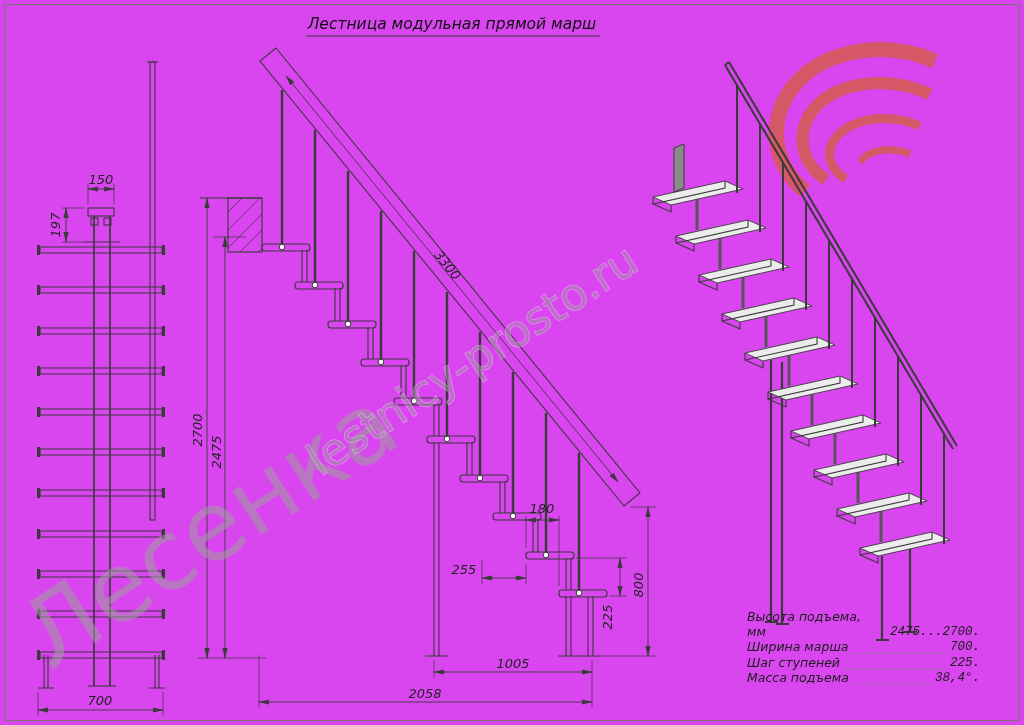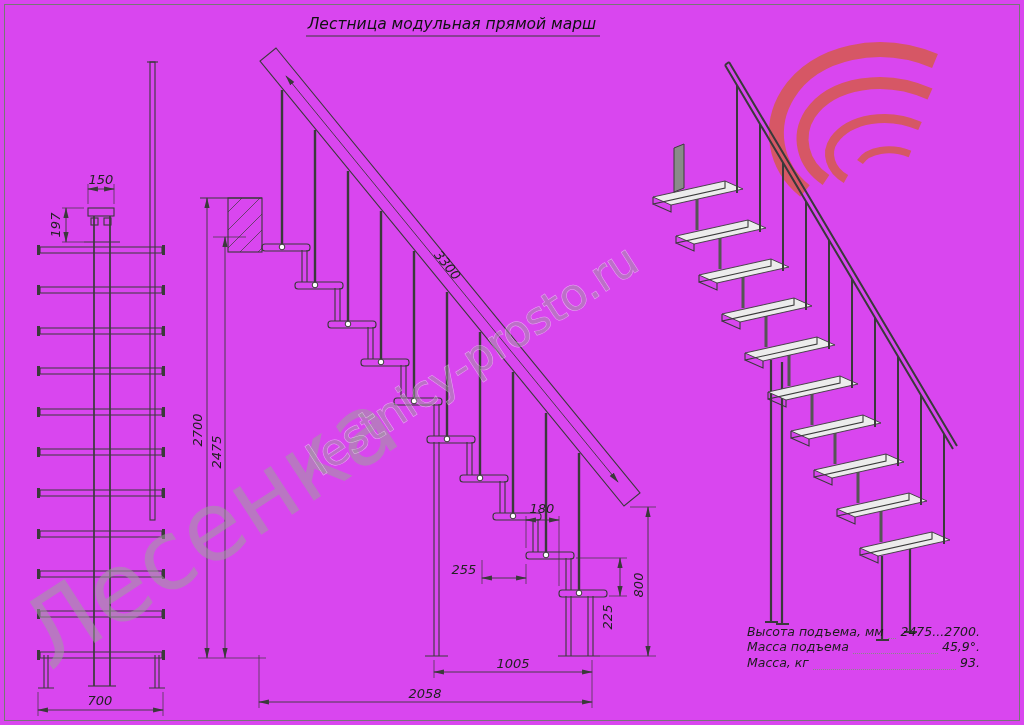--- a/index.html
+++ b/index.html
@@ -15,21 +15,21 @@
           fill:#222;text-anchor:middle;}
   .titletxt{font-family:"DejaVu Sans",sans-serif;font-style:italic;font-size:15.5px;
           fill:#111;text-anchor:middle;}
   .wm1{font-family:"DejaVu Sans",sans-serif;font-size:96px;fill:#9f9f9f;opacity:.55;}
   .wm2{font-family:"DejaVu Sans",sans-serif;font-size:44px;fill:#9f9f9f;opacity:.5;
        stroke:#fff;stroke-width:1;paint-order:stroke;}
   .specs{position:absolute;left:747px;top:623px;width:233px;color:#1c1c1c;}
   .spec-row{display:flex;align-items:flex-end;height:15.6px;
             font-family:"DejaVu Sans",sans-serif;font-style:italic;font-size:12.5px;}
   .spec-row .lead{flex:1;border-bottom:1px dotted #888;margin:0 4px;height:10px;}
-  .spec-val{white-space:nowrap;}
+  .spec-val{white-space:nowrap;font-family:Liberation Mono, monospace;}
 </style>
 </head>
 <body>
 
 <div class="stage">
 <svg class="draw" width="1024" height="725" viewBox="0 0 1024 725">
   <defs>
     <marker id="arr" viewBox="0 0 10 6" refX="9.2" refY="3" markerWidth="12" markerHeight="7.2" orient="auto-start-reverse">
       <path d="M0,0.6L10,3L0,5.4Z" fill="#3a3a3a"></path>
     </marker>
@@ -199,23 +199,28 @@
   <text class="wm2" transform="translate(320,477) rotate(-33)">lestnicy-prosto.ru</text>
 </svg>
 
 <div class="specs">
   <div class="spec-row">
     <span>Высота подъема, мм</span>
     <span class="lead"></span>
     <span class="spec-val">2475...2700.</span>
   </div>
   <div class="spec-row">
+    <span>Ширина марша</span>
+    <span class="lead"></span>
+    <span class="spec-val">700.</span>
+  </div>
+  <div class="spec-row">
+    <span>Шаг ступеней</span>
+    <span class="lead"></span>
+    <span class="spec-val">225.</span>
+  </div>
+  <div class="spec-row">
     <span>Масса подъема</span>
     <span class="lead"></span>
-    <span class="spec-val">45,9°.</span>
-  </div>
-  <div class="spec-row">
-    <span>Масса, кг</span>
-    <span class="lead"></span>
-    <span class="spec-val">93.</span>
+    <span class="spec-val">38,4°.</span>
   </div>
 </div>
 </div>
 
 </body></html>

